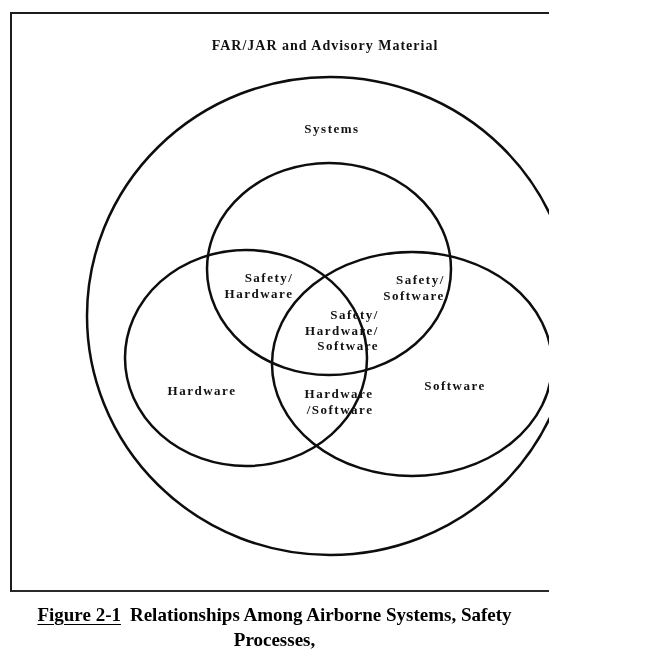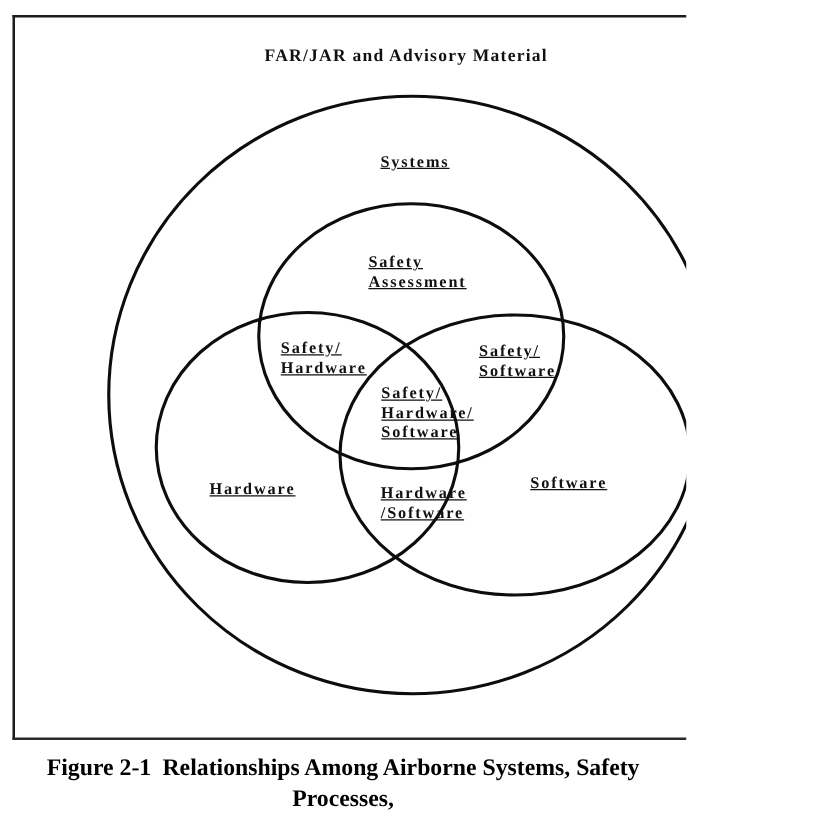--- a/index.html
+++ b/index.html
@@ -43,40 +43,40 @@
     width: 100%;
     text-align: center;
     font-weight: bold;
     font-size: 14px;
     letter-spacing: 1px;
     white-space: pre-line;
   }
   .vlabel {
     position: absolute;
     transform: translate(-50%, -50%);
-    text-align: left;
+    text-align: right;
     font-weight: bold;
     font-size: 13px;
     line-height: 1.2;
     letter-spacing: 1.5px;
     white-space: pre-line;
-    text-decoration: underline;
   }
   .caption {
     position: absolute;
     left: 0;
     top: 602px;
     width: 100%;
     text-align: center;
     font-weight: bold;
     font-size: 19px;
     line-height: 25px;
     color: #000000;
   }
   .caption .figure-number {
+    text-decoration: underline;
     text-underline-offset: 3px;
   }
   .caption .sep {
     display: inline-block;
     width: 9px;
   }
 </style>
 </head>
 <body>
 
@@ -90,22 +90,20 @@
         <ellipse cx="317" cy="255" rx="122" ry="106"></ellipse>
         <ellipse cx="234" cy="344" rx="121" ry="108"></ellipse>
         <ellipse cx="400" cy="350" rx="140" ry="112"></ellipse>
       </g>
     </svg>
 
     <div class="figure-title">FAR/JAR and Advisory Material</div>
 
     <div class="vlabel" style="left:320px; top:115px;">Systems</div>
 
-    <div class="vlabel" style="left:322px; top:203px;">Safety
-Assessment</div>
 
     <div class="vlabel" style="left:247px; top:272px;">Safety/
 Hardware</div>
 
     <div class="vlabel" style="left:402px; top:274px;">Safety/
 Software</div>
 
     <div class="vlabel" style="left:330px; top:316px;">Safety/
 Hardware/
 Software</div>

